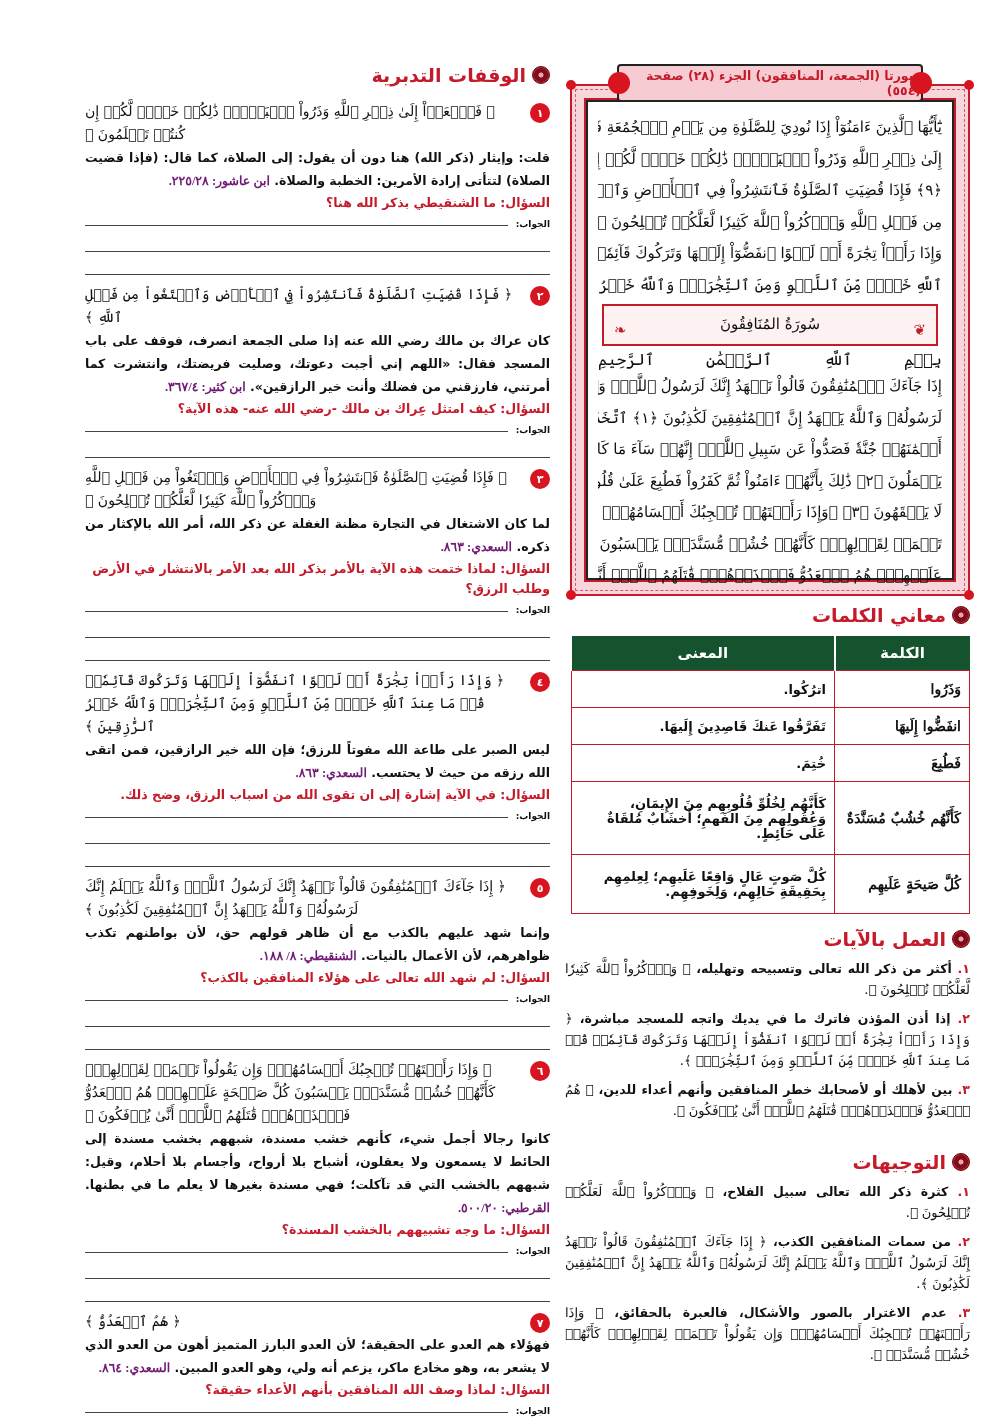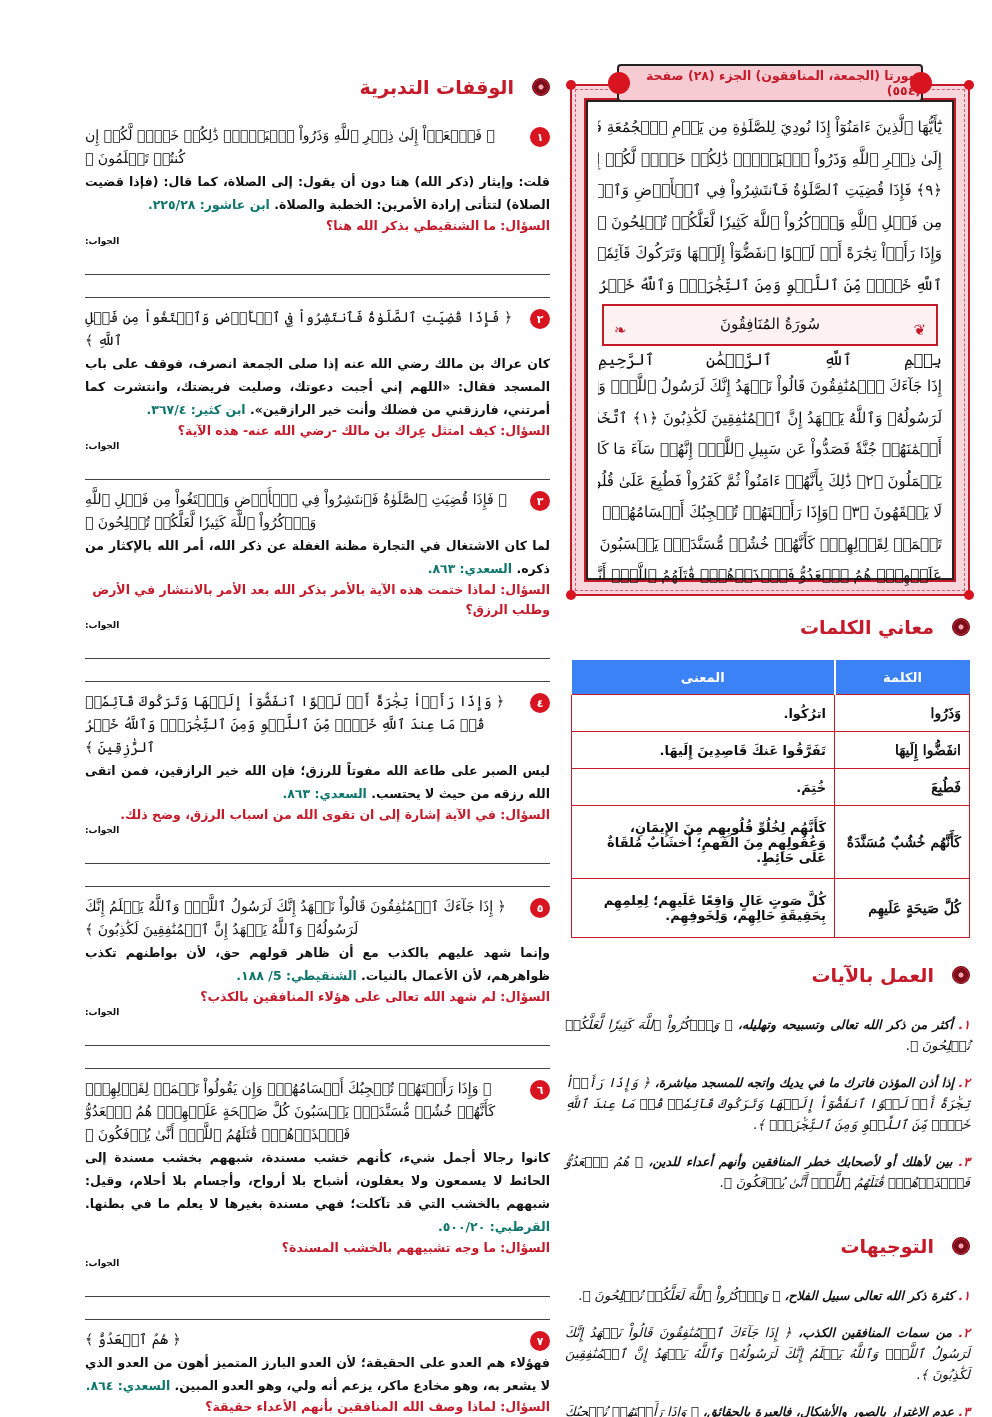--- a/index.html
+++ b/index.html
@@ -17,40 +17,40 @@
   .big-dot{position:absolute;top:8px;width:22px;height:22px;border-radius:50%;background:#d7141f;z-index:4;}
   .verses{position:absolute;left:10px;right:10px;top:10px;bottom:8px;font-family:"DejaVu Serif",serif;font-size:15px;line-height:31.5px;text-align:justify;text-align-last:justify;}
   .verse-line{display:block;white-space:nowrap;overflow:hidden;text-align:center;}
   .surah-banner{margin:3px 4px;height:38px;border:2px solid #c41a2a;background:#fdf1f2;display:flex;align-items:center;justify-content:center;position:relative;}
   .surah-banner span{font-family:"DejaVu Serif",serif;font-size:15px;}
   .orn{position:absolute;top:9px;color:#c41a2a;font-size:16px;}
   .basmala{display:block;text-align:center;font-size:16px;line-height:22px;}
   
   .sec-head{display:flex;align-items:center;gap:6px;margin:0;}
   .sec-head .badge-icon{width:16px;height:16px;border-radius:50%;background:radial-gradient(circle,#f5a0aa 0 22%,#7a0f1b 23% 60%,#c41a2a 61%);border:1px solid #5a0a12;flex:none;}
-  .sec-head h2{margin:12px;font-size:19px;color:#c41a2a;font-weight:bold;font-family:"DejaVu Sans",sans-serif;}
+  .sec-head h2{margin:0;font-size:19px;color:#c41a2a;font-weight:bold;font-family:"DejaVu Sans",sans-serif;}
   
   .words{margin-top:10px;width:400px;border-collapse:collapse;margin-left:4px;}
-  .words th{background:#3b82f6;color:#fff;font-size:13px;height:32px;font-weight:bold;border-left:2px solid #fff;}
+  .words th{background:#14532d;color:#fff;font-size:15px;height:32px;font-weight:bold;border-left:2px solid #fff;}
   .words td{border:1px solid #c41a2a;padding:3px 8px;font-size:13px;font-weight:bold;vertical-align:middle;}
   .words td.w{width:118px;font-family:"DejaVu Serif",serif;font-size:14px;}
   .words tr.r1 td{height:30px}.words tr.r2 td{height:30px}.words tr.r3 td{height:30px}.words tr.r4 td{height:66px}.words tr.r5 td{height:52px}
   .amal{margin-top:14px;text-align:center;}
-  .list p{margin:16px 0;font-size:12.5px;font-weight:bold;line-height:21px;text-align:justify;font-style:italic;}
+  .list p{margin:8px 0;font-size:12.5px;font-weight:bold;line-height:21px;text-align:justify;}
   .list .num{color:#c41a2a;}
   .q-inline{font-family:"DejaVu Serif",serif;font-weight:normal;font-size:13px;}
   
   .waqfa{position:relative;margin-top:8px;}
   .wq-ayah{display:flex;align-items:flex-start;gap:8px;}
   .wq-num{flex:none;width:20px;height:20px;border-radius:50%;background:#d7141f;color:#fff;font-size:11px;font-weight:bold;display:flex;align-items:center;justify-content:center;margin-top:3px;}
   .wq-ayah-text{font-family:"DejaVu Serif",serif;font-size:14px;line-height:23px;flex:1;text-align:left;}
   .wq-body{font-size:12.5px;font-weight:bold;line-height:23px;text-align:justify;margin:0;}
-  .src{color:#0f766e;}
+  .src{color:#701a75;font-family:Liberation Serif, serif;}
   .wq-q{color:#c41a2a;font-size:12.5px;font-weight:bold;line-height:20px;margin:0;}
-  .ans{display:flex;align-items:flex-end;gap:8px;height:16px;flex-direction:column;}
+  .ans{display:flex;align-items:flex-end;gap:8px;height:16px;}
   .ans-label{font-size:9px;font-weight:bold;}
   .ans-line{flex:1;border-bottom:1px solid #444;height:0;margin-bottom:3px;}
   .rule{border-bottom:1px solid #444;height:22px;}
 </style>
 </head>
 <body>
 
 <div class="col-right">
   <div class="mushaf">
     <div class="mushaf-header">
@@ -208,21 +208,21 @@
       </div>
     <div class="rule"></div>
     <div class="rule"></div>
   </div>
 
   <div class="waqfa">
     <div class="wq-ayah">
         <span class="wq-num">٥</span>
         <span class="wq-ayah-text">﴿ إِذَا جَآءَكَ ٱلۡمُنَٰفِقُونَ قَالُواْ نَشۡهَدُ إِنَّكَ لَرَسُولُ ٱللَّهِۗ وَٱللَّهُ يَعۡلَمُ إِنَّكَ لَرَسُولُهُۥ وَٱللَّهُ يَشۡهَدُ إِنَّ ٱلۡمُنَٰفِقِينَ لَكَٰذِبُونَ ﴾</span>
       </div>
-    <p class="wq-body"><span>وإنما شهد عليهم بالكذب مع أن ظاهر قولهم حق، لأن بواطنهم تكذب ظواهرهم، لأن الأعمال بالنيات.</span> <span class="src">الشنقيطي: 5/ ١٨٨.</span></p>
+    <p class="wq-body"><span>وإنما شهد عليهم بالكذب مع أن ظاهر قولهم حق، لأن بواطنهم تكذب ظواهرهم، لأن الأعمال بالنيات.</span> <span class="src">الشنقيطي: ٨/ ١٨٨.</span></p>
     <p class="wq-q">السؤال: لم شهد الله تعالى على هؤلاء المنافقين بالكذب؟</p>
     <div class="ans">
         <span class="ans-label">الجواب:</span>
         <span class="ans-line"></span>
       </div>
     <div class="rule"></div>
     <div class="rule"></div>
   </div>
 
   <div class="waqfa">

